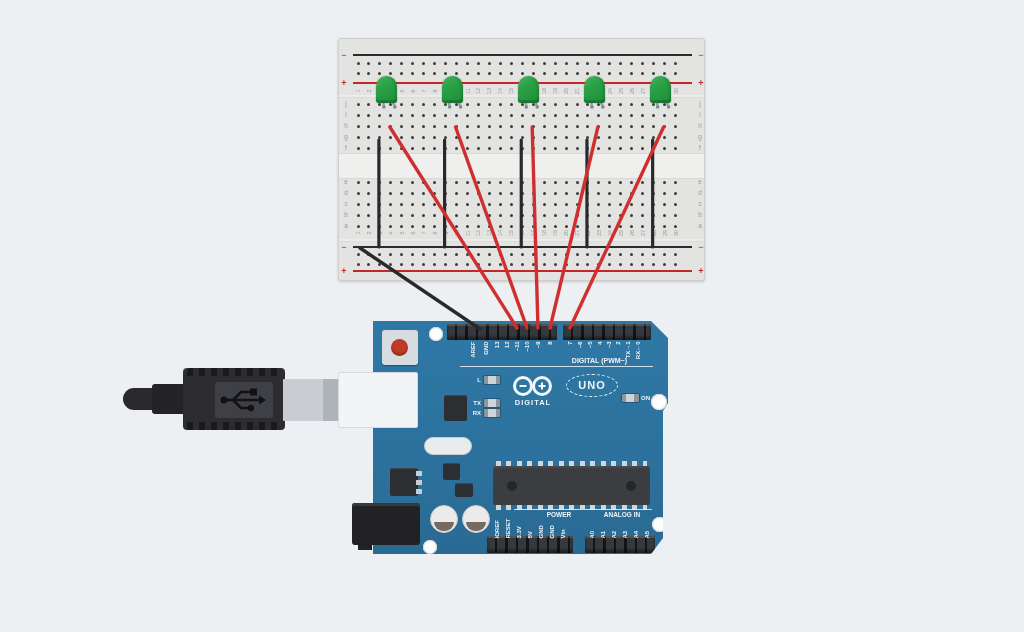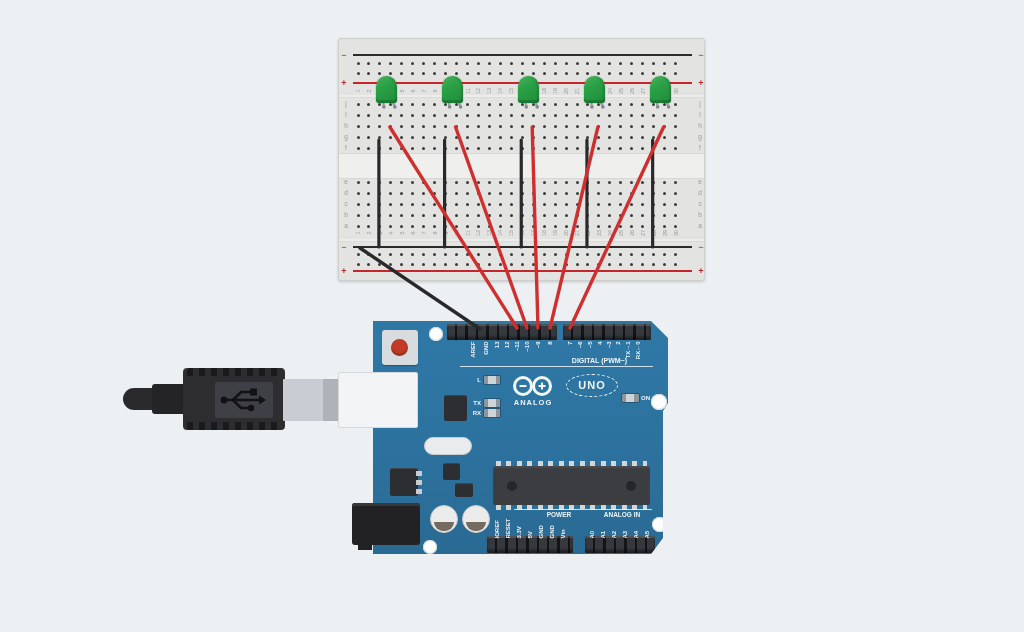--- a/index.html
+++ b/index.html
@@ -648,21 +648,21 @@
 
     <div class="darkchip" style="left:71px;top:74px;width:23px;height:26px;"></div>
 
     <svg width="48" height="26" style="left:136px;top:52px;">
       <circle cx="14" cy="13" r="8.5" fill="none" stroke="#f2f7fa" stroke-width="3"></circle>
       <circle cx="33" cy="13" r="8.5" fill="none" stroke="#f2f7fa" stroke-width="3"></circle>
       <line x1="10.5" y1="13" x2="17.5" y2="13" stroke="#f2f7fa" stroke-width="2"></line>
       <line x1="29.5" y1="13" x2="36.5" y2="13" stroke="#f2f7fa" stroke-width="2"></line>
       <line x1="33" y1="9.5" x2="33" y2="16.5" stroke="#f2f7fa" stroke-width="2"></line>
     </svg>
-    <div class="boardtext" style="left:130px;top:77px;width:60px;text-align:center;font-size:7.5px;letter-spacing:1px;">ANALOG</div>
+    <div class="boardtext" style="left:130px;top:77px;width:60px;text-align:center;font-size:7.5px;letter-spacing:1px;">DIGITAL</div>
 
     <div style="left:193px;top:53px;width:52px;height:23px;border:1.5px dashed #eef4f7;border-radius:50%;">
       <div class="boardtext" style="left:0;top:0;width:100%;height:20px;line-height:20px;text-align:center;font-size:11px;letter-spacing:1px;">UNO</div>
     </div>
 
     <div class="ledrect" style="left:249px;top:73px;width:17px;"></div>
     <div class="smalllabel" style="left:268px;top:73px;width:14px;">ON</div>
 
     <div style="left:51px;top:116px;width:48px;height:18px;background:#e9ebec;border:1px solid #c9ccce;border-radius:9px;"></div>
     <div class="darkchip" style="left:17px;top:147px;width:28px;height:28px;"></div>

